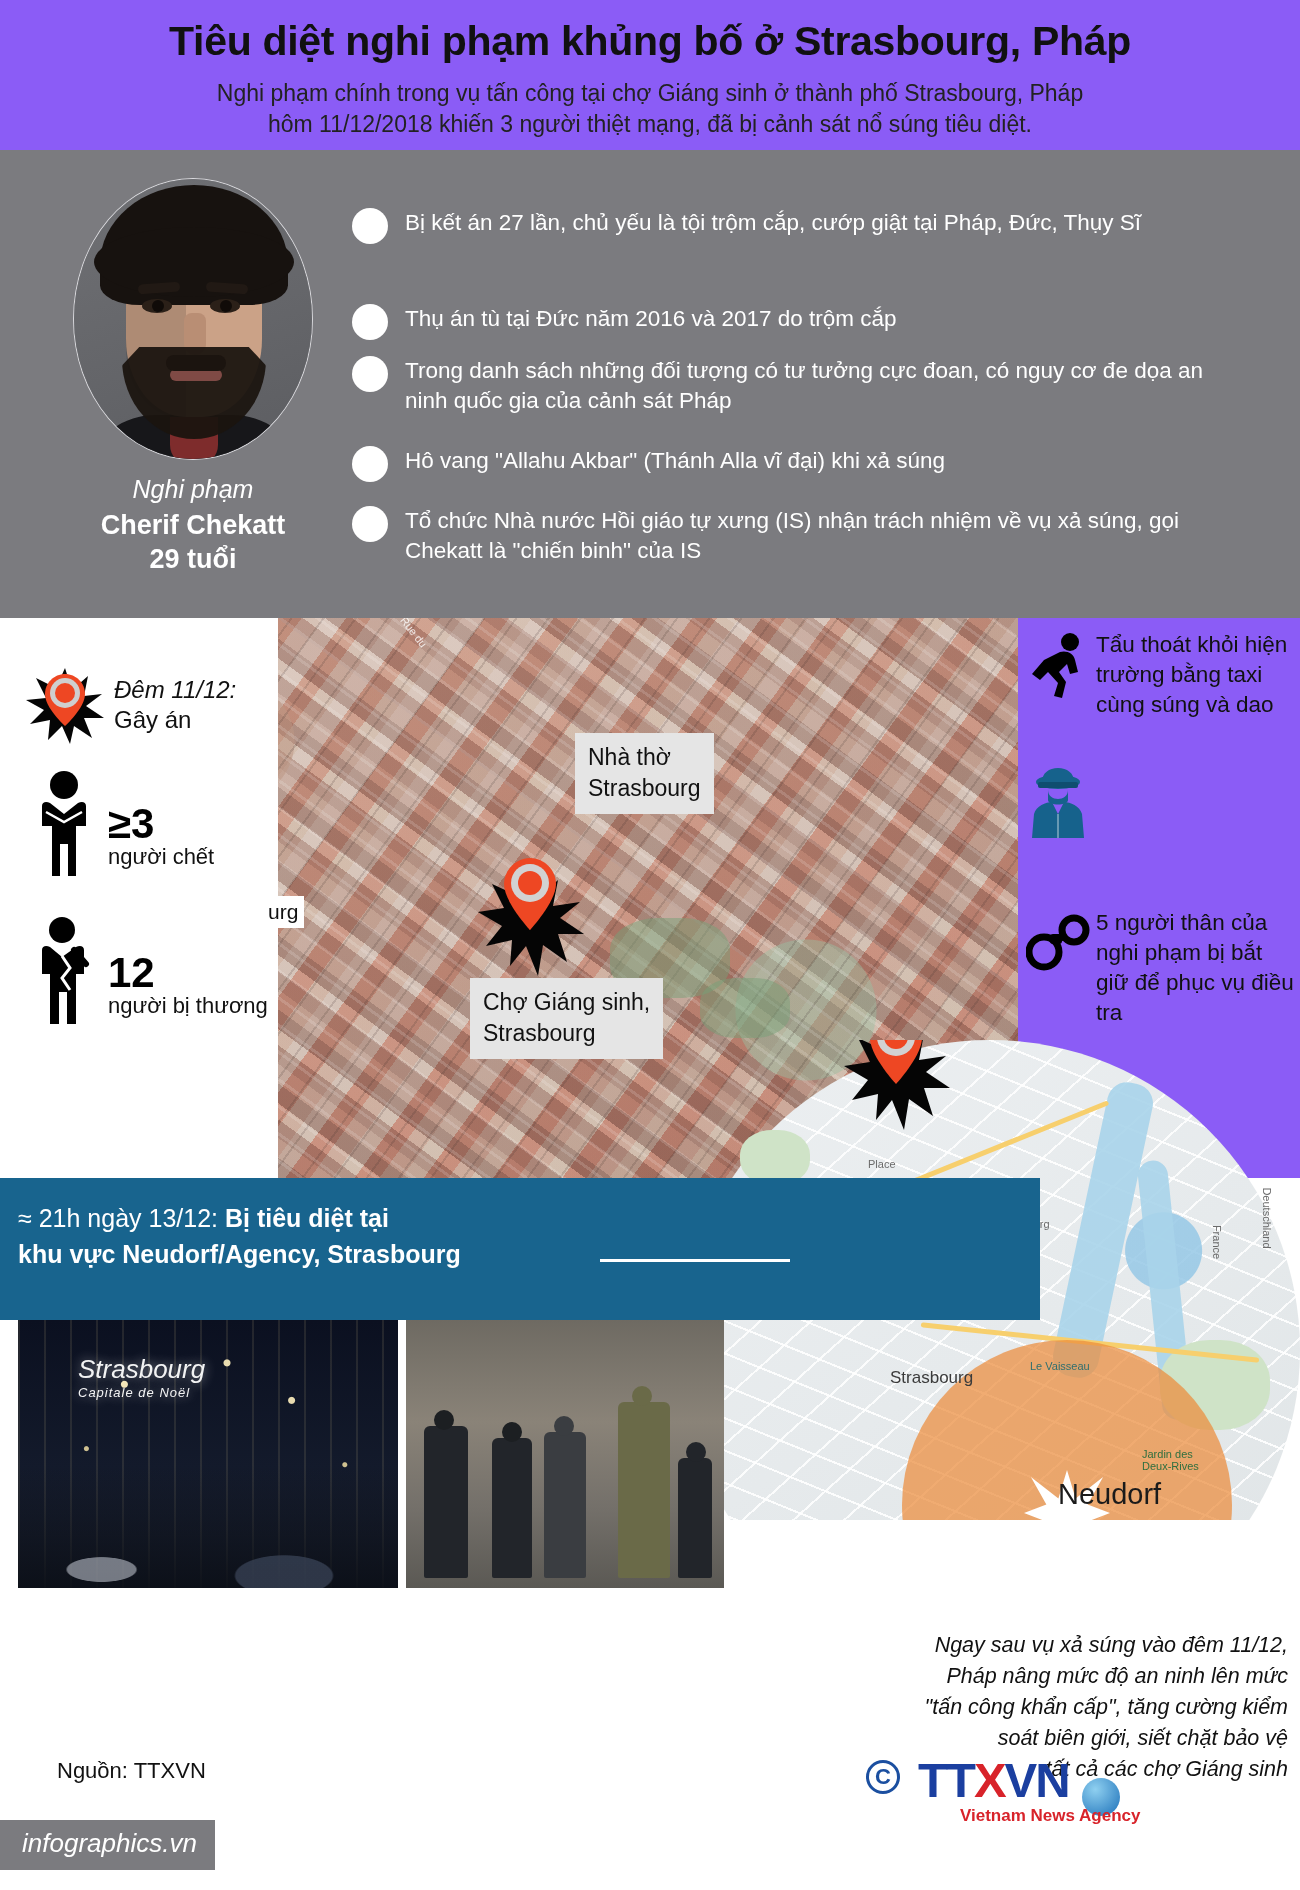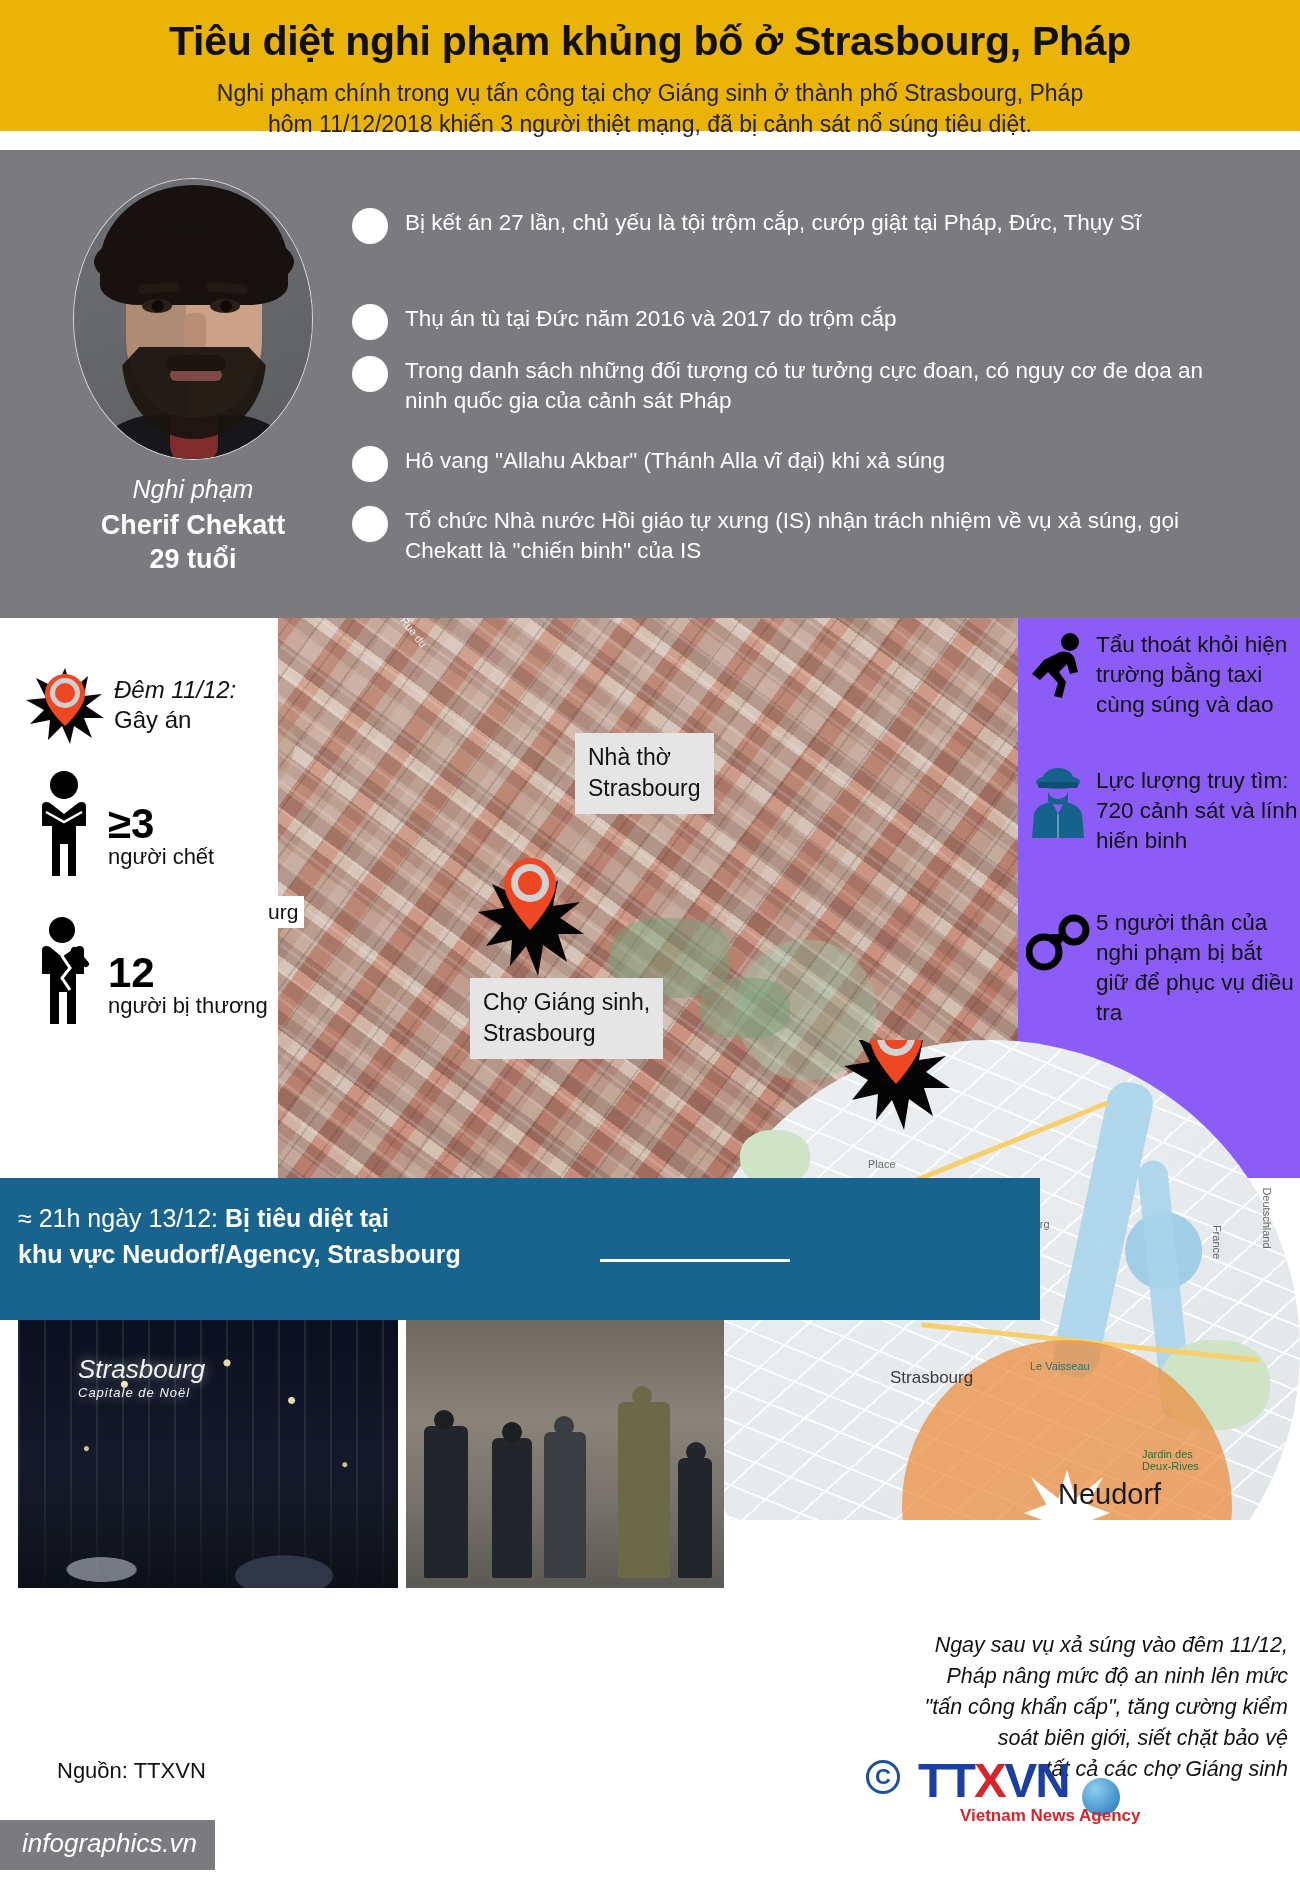--- a/index.html
+++ b/index.html
@@ -5,21 +5,21 @@
   * { box-sizing: border-box; margin: 0; padding: 0; }
   html, body {
     width: 1300px; height: 1890px;
     background: #ffffff;
     font-family: "Liberation Sans", sans-serif;
     overflow: hidden;
   }
   .page { position: relative; width: 1300px; height: 1890px; background:#fff; }
 
   
-  .header { position:absolute; left:0; top:0; width:1300px; height:131px; background:#eab308; }
+  .header { position:absolute; left:0; top:0; width:1300px; height:150px; background:#8b5cf6; }
   .title {
     position:absolute; left:0; top:18px; width:1300px; text-align:center;
     font-size:41px; font-weight:700; color:#111; letter-spacing:-0.3px;
   }
   .subtitle {
     position:absolute; left:50px; top:78px; width:1200px; text-align:center;
     font-size:23px; line-height:31px; color:#222; font-weight:400;
   }
 
   
@@ -389,21 +389,20 @@
 
       <div class="ritem" style="left:8px; top:148px;">
         <svg width="64" height="76" viewBox="0 0 64 76" style="margin-right:6px;">
           <ellipse cx="32" cy="16" rx="22" ry="7" fill="#16628c"></ellipse>
           <path d="M16 16 C16 7 23 2 32 2 C41 2 48 7 48 16 Z" fill="#16628c"></path>
           <rect x="12" y="16" width="40" height="6" rx="2" fill="#0f4e70"></rect>
           <path d="M22 24 C22 36 42 36 42 24 L42 34 C42 40 22 40 22 34 Z" fill="#16628c"></path>
           <path d="M8 48 C10 40 20 36 26 36 L32 48 L38 36 C44 36 54 40 56 48 L58 72 L6 72 Z" fill="#16628c"></path>
           <path d="M32 48 L32 72" stroke="#fff" stroke-width="2" opacity=".35"></path>
         </svg>
-        <div class="ritem-text" style="width:204px;">Lực lượng truy tìm: 720 cảnh sát và lính hiến binh</div>
       </div>
 
       <div class="ritem" style="left:8px; top:290px;">
         <svg width="64" height="66" viewBox="0 0 64 66" style="margin-right:6px;">
           <circle cx="18" cy="44" r="15" fill="none" stroke="#000" stroke-width="7"></circle>
           <circle cx="48" cy="22" r="12" fill="none" stroke="#000" stroke-width="7"></circle>
           <path d="M28 34 L38 28" stroke="#000" stroke-width="7"></path>
           <rect x="24" y="26" width="12" height="10" rx="3" fill="#000"></rect>
         </svg>
         <div class="ritem-text" style="width:204px;">5 người thân của nghi phạm bị bắt giữ để phục vụ điều tra</div>

